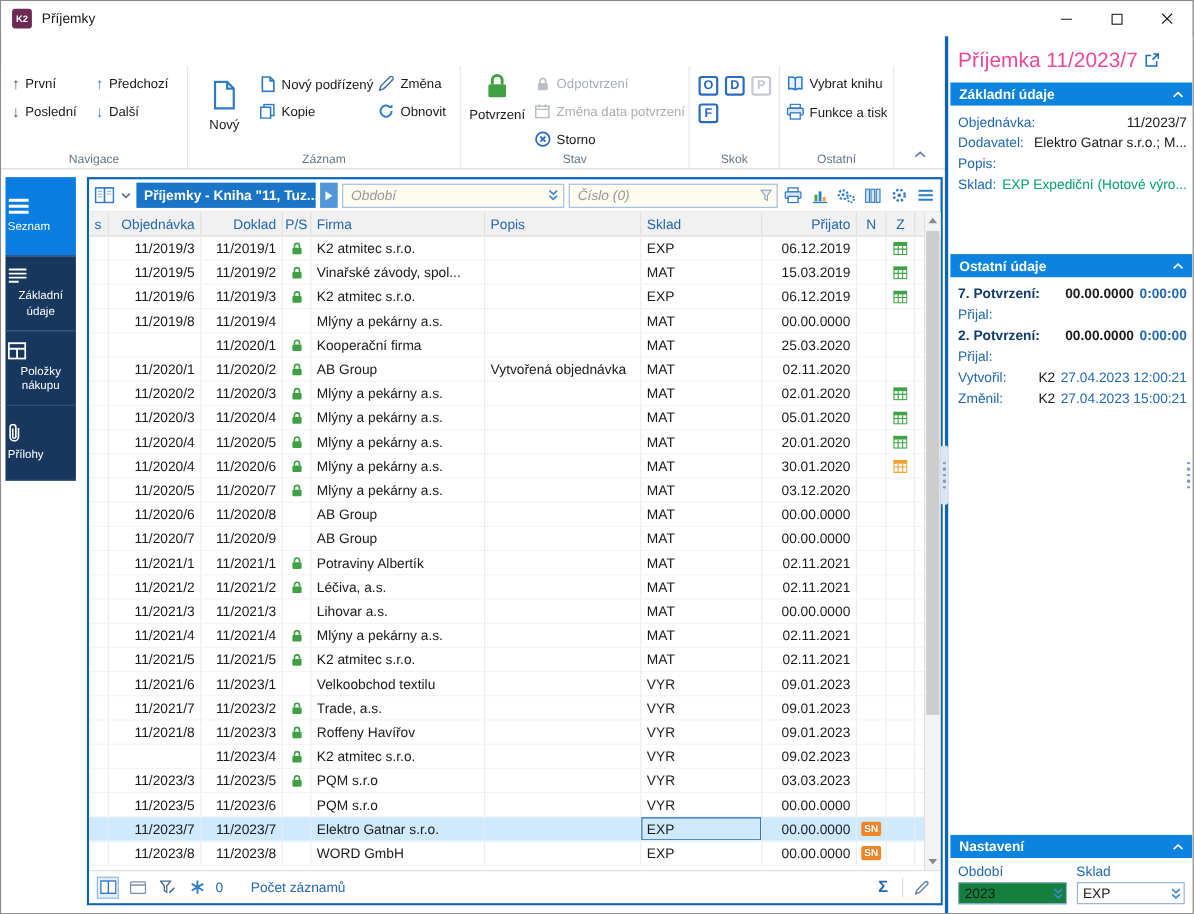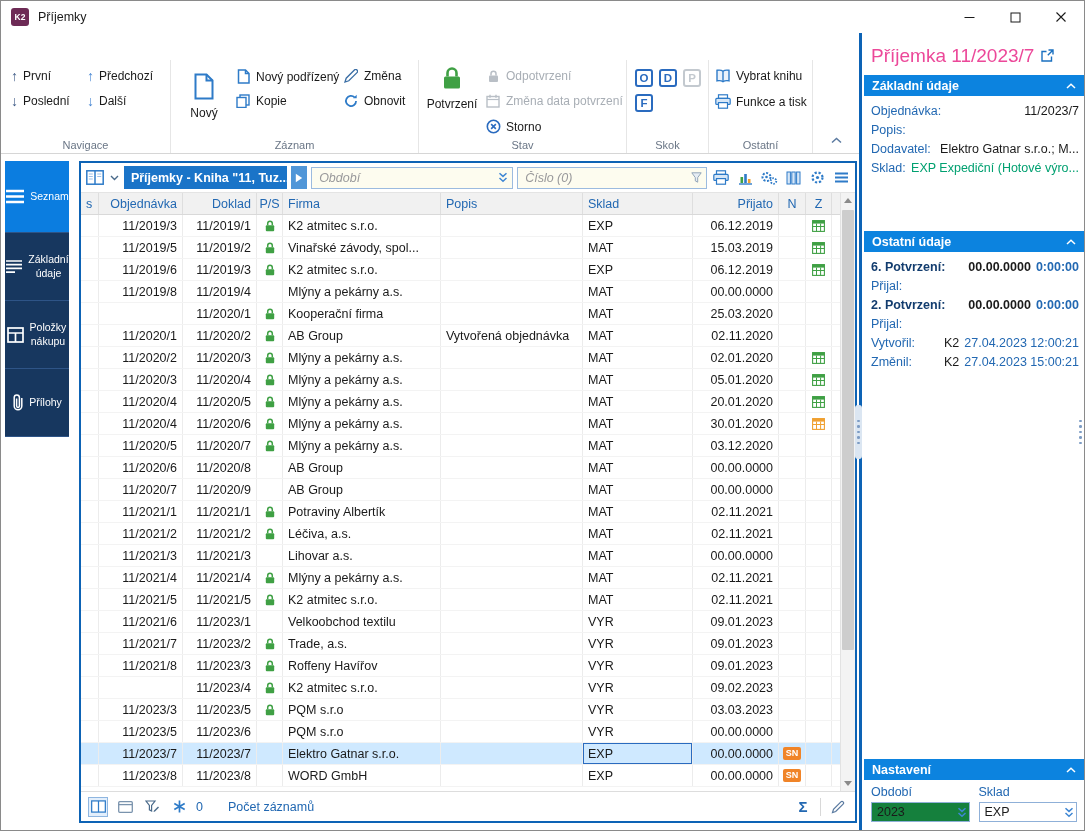--- a/index.html
+++ b/index.html
@@ -27,21 +27,21 @@
 .rbtn.disabled{color:#a8aeb5}
 .arr{font-size:14px;font-weight:bold;line-height:1}
 .a1{color:#3d5a86}.a2{color:#4585d2}
 .bigbtn{position:absolute;width:54px;display:flex;flex-direction:column;align-items:center;gap:3px;font-size:12px;text-align:center}
 .skok-box{position:absolute;width:18px;height:18px;border:2px solid #2a6bbf;border-radius:3px;color:#2a6bbf;font-weight:bold;font-size:11.5px;display:flex;align-items:center;justify-content:center}
 .skok-box.disabled{border-color:#c3c9cf;color:#c3c9cf}
 .ribbon-collapse{position:absolute;right:14px;bottom:6px;width:18px;height:14px;display:flex;align-items:center;justify-content:center}
 
 
 .sidebar{position:absolute;left:4px;top:160px;width:64px;display:flex;flex-direction:column}
-.side-item{background:#17375f;color:#fff;display:flex;flex-direction:row;align-items:center;justify-content:center;gap:5px;text-align:center;font-size:10.5px;line-height:1.25;border-bottom:1px solid #2e5487;padding:4px 2px}
+.side-item{background:#17375f;color:#fff;display:flex;flex-direction:column;align-items:flex-start;justify-content:center;gap:5px;text-align:center;font-size:10.5px;line-height:1.25;border-bottom:1px solid #2e5487;padding:4px 2px}
 .side-item.active{background:#0b7de0}
 .side-item:nth-child(1){height:72px}
 .side-item:nth-child(2){height:68px}
 .side-item:nth-child(3){height:68px}
 .side-item:nth-child(4){height:68px}
 .side-item:nth-child(5){height:55px;border-bottom:none}
 .side-ico{display:flex;align-items:center;justify-content:center}
 
 
 .table-panel{position:absolute;left:78px;top:160px;width:778px;height:662px;border:2px solid #0d63b5;background:#fff}
@@ -989,44 +989,44 @@
             <path d="M1 5l4-3.8L9 5" fill="none" stroke="#fff" stroke-width="1.5"></path>
           </svg>
         </span>
     </div>
     <div class="rp-fields">
         <div class="rp-row">
           <span class="rp-label">Objednávka:</span>
           <span class="rp-val"><span class="rp-part part-dark">11/2023/7</span></span>
         </div>
         <div class="rp-row">
+          <span class="rp-label">Dodavatel:</span>
+          <span class="rp-val"><span class="rp-part part-dark">Elektro Gatnar s.r.o.; M...</span></span>
+        </div>
+        <div class="rp-row">
           <span class="rp-label">Popis:</span>
           <span class="rp-val"></span>
-        </div>
-        <div class="rp-row">
-          <span class="rp-label">Dodavatel:</span>
-          <span class="rp-val"><span class="rp-part part-dark">Elektro Gatnar s.r.o.; M...</span></span>
         </div>
         <div class="rp-row">
           <span class="rp-label">Sklad:</span>
           <span class="rp-val"><span class="rp-part part-green">EXP Expediční (Hotové výro...</span></span>
         </div>
       </div>
     <div class="rp-gap1"></div>
     <div class="rp-section-bar">
       <span>Ostatní údaje</span>
       <span class="chev-up">
           <svg width="10" height="6" viewBox="0 0 10 6">
             <path d="M1 5l4-3.8L9 5" fill="none" stroke="#fff" stroke-width="1.5"></path>
           </svg>
         </span>
     </div>
     <div class="rp-fields">
         <div class="rp-row bold">
-          <span class="rp-label">6. Potvrzení:</span>
+          <span class="rp-label">7. Potvrzení:</span>
           <span class="rp-val"><span class="rp-part part-dark">00.00.0000</span><span class="rp-part part-blue">0:00:00</span></span>
         </div>
         <div class="rp-row">
           <span class="rp-label">Přijal:</span>
           <span class="rp-val"></span>
         </div>
         <div class="rp-row bold">
           <span class="rp-label">2. Potvrzení:</span>
           <span class="rp-val"><span class="rp-part part-dark">00.00.0000</span><span class="rp-part part-blue">0:00:00</span></span>
         </div>

